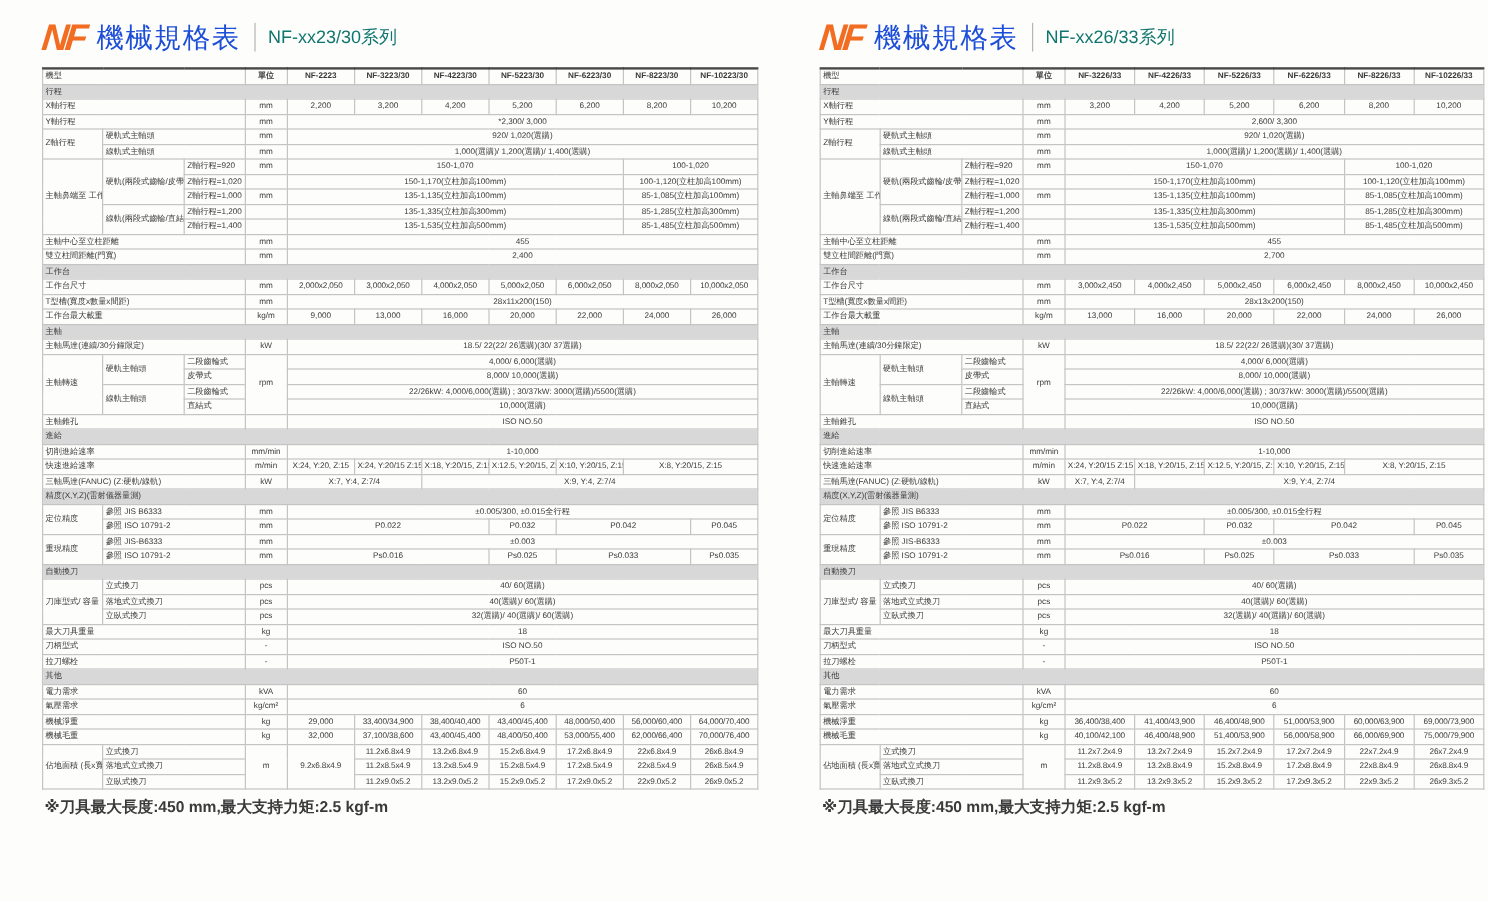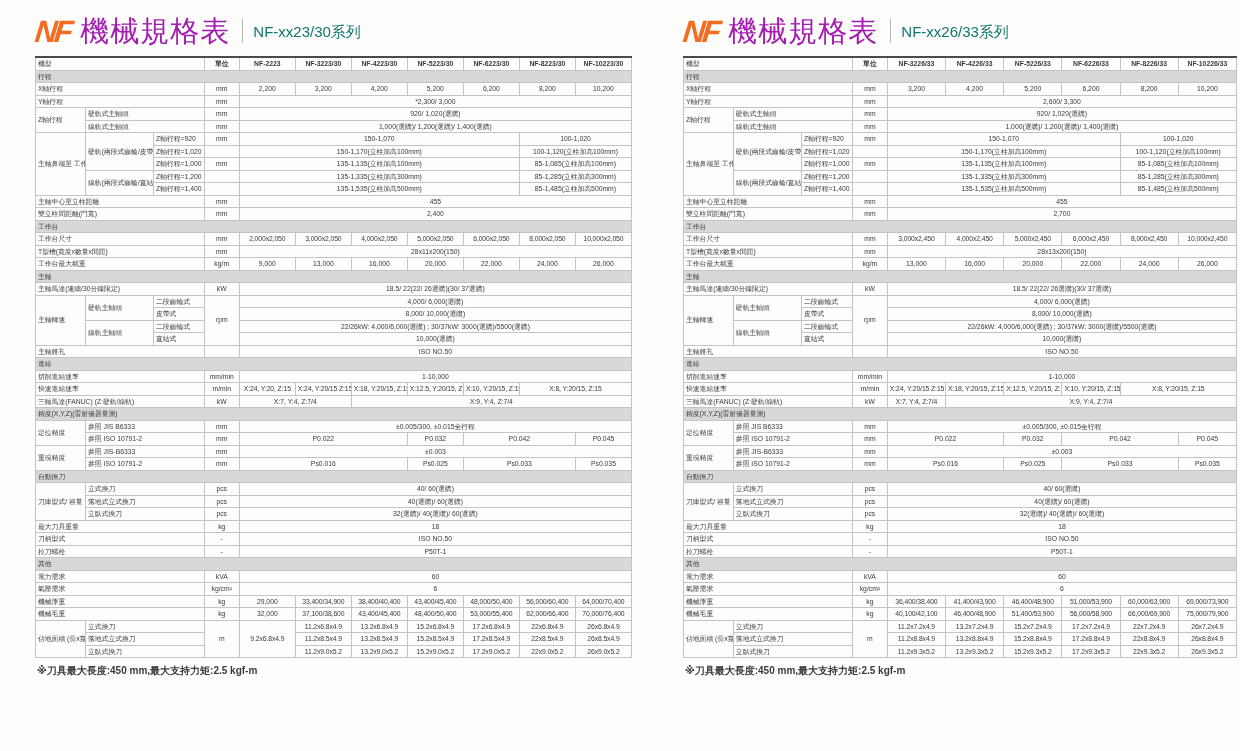--- a/index.html
+++ b/index.html
@@ -9,42 +9,42 @@
     position:relative;
   }
   .sheet{position:absolute;top:12px;}
   #sheet0{left:35px;width:597px;}
   #sheet1{left:683px;width:554px;}
   .titlebar{display:flex;align-items:center;height:38px;margin-bottom:6px;}
   .logo{
     font-style:italic;font-weight:bold;font-size:31px;letter-spacing:-3px;
     color:#F26C21;transform:skewX(-6deg);line-height:1;margin-right:10px;
   }
-  .ttl{font-size:29px;color:#a21caf;letter-spacing:1px;line-height:1;}
+  .ttl{font-size:23px;color:#1d4ed8;letter-spacing:1px;line-height:1;}
   .sep{width:1px;height:24px;background:#b5b5b5;margin:0 10px 0 12px;}
   .series{font-size:15px;color:#0f766e;line-height:1;}
   table.spec{
     width:100%;border-collapse:collapse;table-layout:fixed;
     border-top:2px solid #4a4a4a;border-bottom:1.5px solid #7a7a7a;
   }
   table.spec td{
     border:1px solid #c4c4c4;height:11.5px;padding:0 2px;
     font-size:6.8px;line-height:1.1;color:#3a3a3a;
     overflow:hidden;white-space:nowrap;vertical-align:middle;
   }
   td.h{font-weight:bold;text-align:center;font-size:7.3px;color:#2e2e2e;}
   td.hl{text-align:left;padding-left:4px;font-size:7px;}
   td.sec{background:#d8d8d8;text-align:left;padding-left:4px;font-size:7px;color:#2f2f2f;}
   td.lab{text-align:left;padding-left:4px;font-size:7px;white-space:pre-line;line-height:1.15;}
   td.sub{text-align:left;padding-left:3px;font-size:6.2px;white-space:normal;line-height:1.1;}
   td.z{text-align:left;padding-left:3px;font-size:6px;}
   td.unit{text-align:center;font-size:6.3px;}
   td.v{text-align:center;font-size:6.5px;}
   td.vs{text-align:center;font-size:5.5px;white-space:normal;line-height:1.05;letter-spacing:-0.1px;}
-  .foot{margin:6px 0 0 2px;font-size:10px;color:#3a3a3a;font-weight:600;}
+  .foot{margin:6px 0 0 2px;font-size:13px;color:#3a3a3a;font-weight:600;}
 </style>
 </head>
 <body>
 
 <section class="sheet" id="sheet0">
   <header class="titlebar">
     <span class="logo">NF</span>
     <span class="ttl">機械規格表</span>
     <span class="sep"></span>
     <span class="series">NF-xx23/30系列</span>

